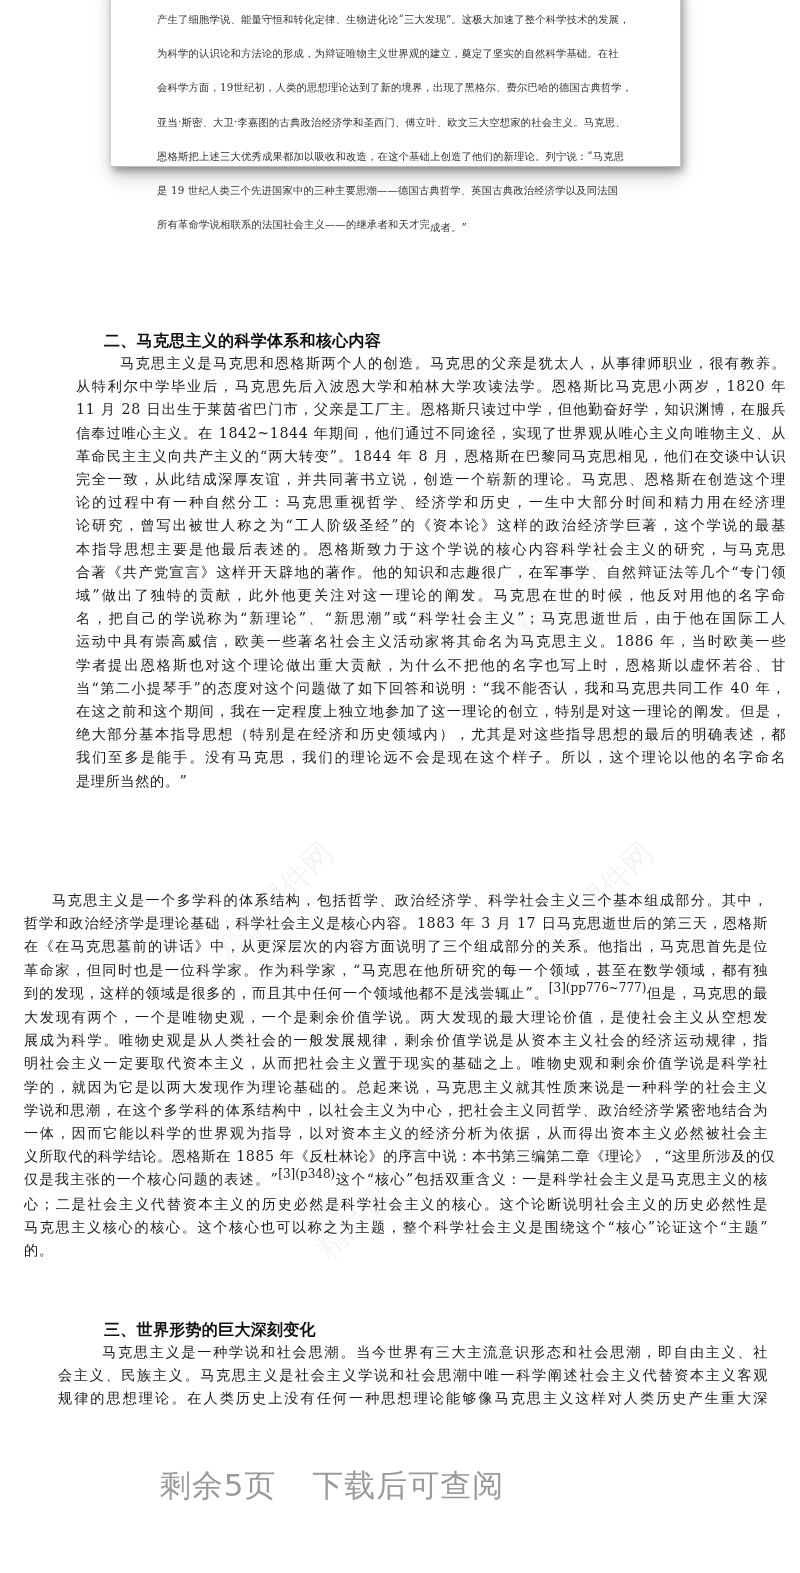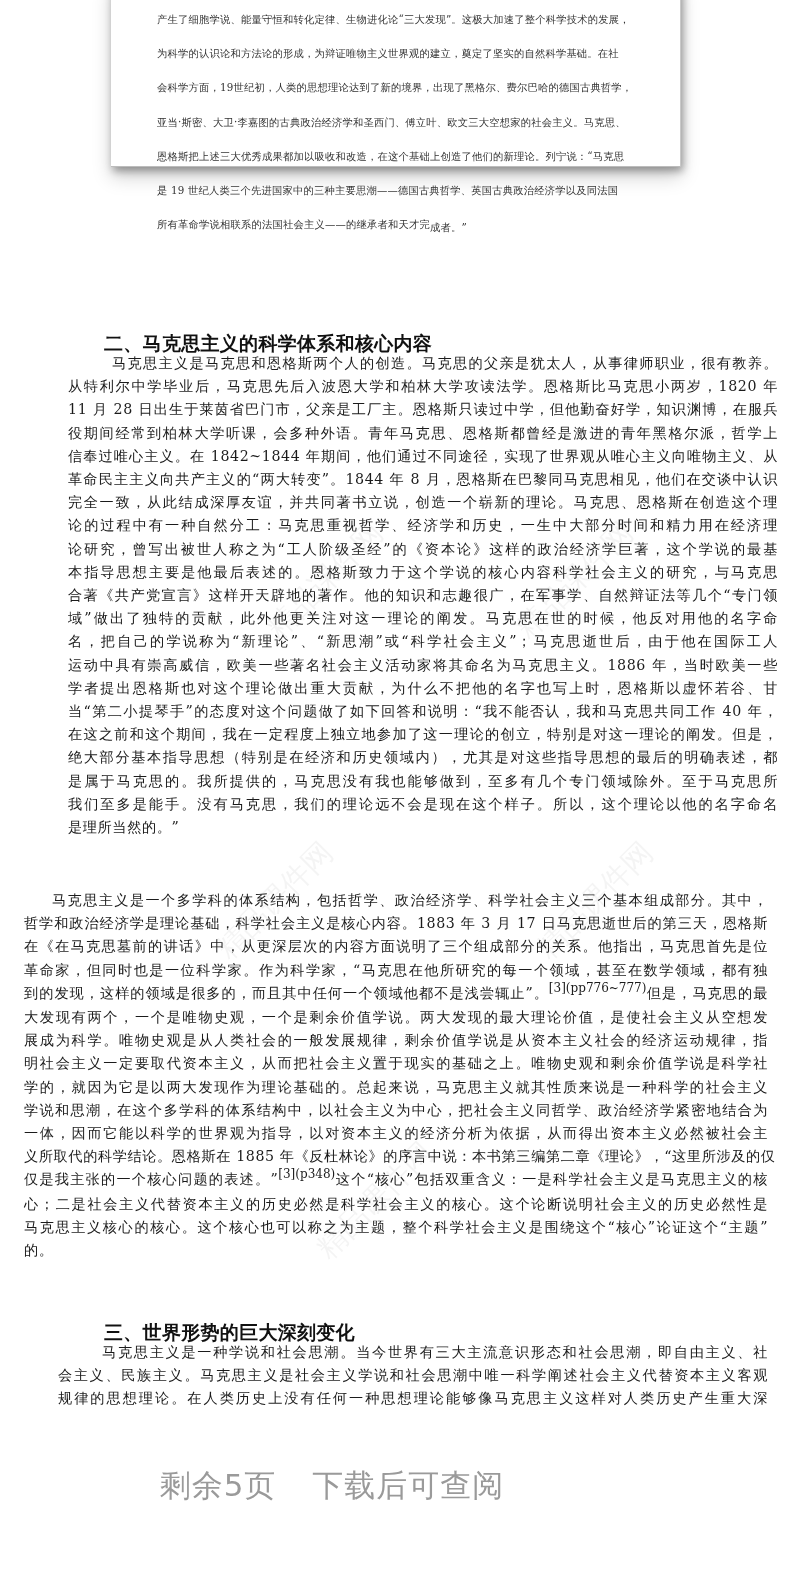--- a/index.html
+++ b/index.html
@@ -15,21 +15,21 @@
       border-right: 1px solid #c9c9c9; border-bottom: 1px solid #bcbcbc;
     }
     .preview-text {
       position: absolute; left: 46px; top: 14px; width: 490px;
       font-size: 10.3px; line-height: 17.1px; color: #333; letter-spacing: 0.2px;
       white-space: pre-line;
     }
     .preview-text .tail { position: relative; top: 3px; }
     .heading {
       position: absolute; font-family: "DejaVu Sans", "Liberation Sans", sans-serif;
-      font-size: 19px; font-weight: bold; color: #111; letter-spacing: 0.3px;
+      font-size: 16px; font-weight: bold; color: #111; letter-spacing: 0.3px;
     }
     .para {
       position: absolute; font-size: 14.2px; line-height: 23.2px; color: #1b1b1b;
       letter-spacing: 0.6px; text-align: justify;
     }
     .para .line { display: block; white-space: nowrap; text-align: justify; text-align-last: justify; }
     .para .line.last { text-align-last: left; }
     .sup { font-size: 12px; position: relative; top: -6px; letter-spacing: 0; }
     .watermark {
       position: absolute; font-family: "DejaVu Sans", "Liberation Sans", sans-serif;
@@ -59,40 +59,38 @@
 </div>
 
 <div class="watermark" style="left:250px;top:560px;">精品课件网</div>
 <div class="watermark" style="left:500px;top:560px;">精品课件网</div>
 <div class="watermark" style="left:200px;top:880px;">精品课件网</div>
 <div class="watermark" style="left:520px;top:880px;">精品课件网</div>
 <div class="watermark" style="left:300px;top:1180px;">精品课件网</div>
 
 <div class="heading" style="left:104px;top:331px;">二、马克思主义的科学体系和核心内容</div>
 
-<div class="para" style="left:68px;top:352px;width:710px;">
+<div class="para" style="left:76px;top:352px;width:710px;">
   <span class="line" style="padding-left:44px;">马克思主义是马克思和恩格斯两个人的创造。马克思的父亲是犹太人，从事律师职业，很有教养。</span>
   <span class="line">从特利尔中学毕业后，马克思先后入波恩大学和柏林大学攻读法学。恩格斯比马克思小两岁，1820 年</span>
   <span class="line">11 月 28 日出生于莱茵省巴门市，父亲是工厂主。恩格斯只读过中学，但他勤奋好学，知识渊博，在服兵</span>
-  <span class="line">役期间经常到柏林大学听课，会多种外语。青年马克思、恩格斯都曾经是激进的青年黑格尔派，哲学上</span>
   <span class="line">信奉过唯心主义。在 1842~1844 年期间，他们通过不同途径，实现了世界观从唯心主义向唯物主义、从</span>
   <span class="line">革命民主主义向共产主义的“两大转变”。1844 年 8 月，恩格斯在巴黎同马克思相见，他们在交谈中认识</span>
   <span class="line">完全一致，从此结成深厚友谊，并共同著书立说，创造一个崭新的理论。马克思、恩格斯在创造这个理</span>
   <span class="line">论的过程中有一种自然分工：马克思重视哲学、经济学和历史，一生中大部分时间和精力用在经济理</span>
   <span class="line">论研究，曾写出被世人称之为“工人阶级圣经”的《资本论》这样的政治经济学巨著，这个学说的最基</span>
   <span class="line">本指导思想主要是他最后表述的。恩格斯致力于这个学说的核心内容科学社会主义的研究，与马克思</span>
   <span class="line">合著《共产党宣言》这样开天辟地的著作。他的知识和志趣很广，在军事学、自然辩证法等几个“专门领</span>
   <span class="line">域”做出了独特的贡献，此外他更关注对这一理论的阐发。马克思在世的时候，他反对用他的名字命</span>
   <span class="line">名，把自己的学说称为“新理论”、“新思潮”或“科学社会主义”；马克思逝世后，由于他在国际工人</span>
   <span class="line">运动中具有崇高威信，欧美一些著名社会主义活动家将其命名为马克思主义。1886 年，当时欧美一些</span>
   <span class="line">学者提出恩格斯也对这个理论做出重大贡献，为什么不把他的名字也写上时，恩格斯以虚怀若谷、甘</span>
   <span class="line">当“第二小提琴手”的态度对这个问题做了如下回答和说明：“我不能否认，我和马克思共同工作 40 年，</span>
   <span class="line">在这之前和这个期间，我在一定程度上独立地参加了这一理论的创立，特别是对这一理论的阐发。但是，</span>
   <span class="line">绝大部分基本指导思想（特别是在经济和历史领域内），尤其是对这些指导思想的最后的明确表述，都</span>
-  <span class="line">是属于马克思的。我所提供的，马克思没有我也能够做到，至多有几个专门领域除外。至于马克思所</span>
   <span class="line">我们至多是能手。没有马克思，我们的理论远不会是现在这个样子。所以，这个理论以他的名字命名</span>
   <span class="line last">是理所当然的。”</span>
 </div>
 
 <div class="para" style="left:24px;top:889px;width:744px;">
   <span class="line" style="padding-left:28px;">马克思主义是一个多学科的体系结构，包括哲学、政治经济学、科学社会主义三个基本组成部分。其中，</span>
   <span class="line">哲学和政治经济学是理论基础，科学社会主义是核心内容。1883 年 3 月 17 日马克思逝世后的第三天，恩格斯</span>
   <span class="line">在《在马克思墓前的讲话》中，从更深层次的内容方面说明了三个组成部分的关系。他指出，马克思首先是位</span>
   <span class="line">革命家，但同时也是一位科学家。作为科学家，“马克思在他所研究的每一个领域，甚至在数学领域，都有独</span>
   <span class="line"><span>到的发现，这样的领域是很多的，而且其中任何一个领域他都不是浅尝辄止”。</span><span class="sup">[3](pp776~777)</span><span>但是，马克思的最</span></span>

